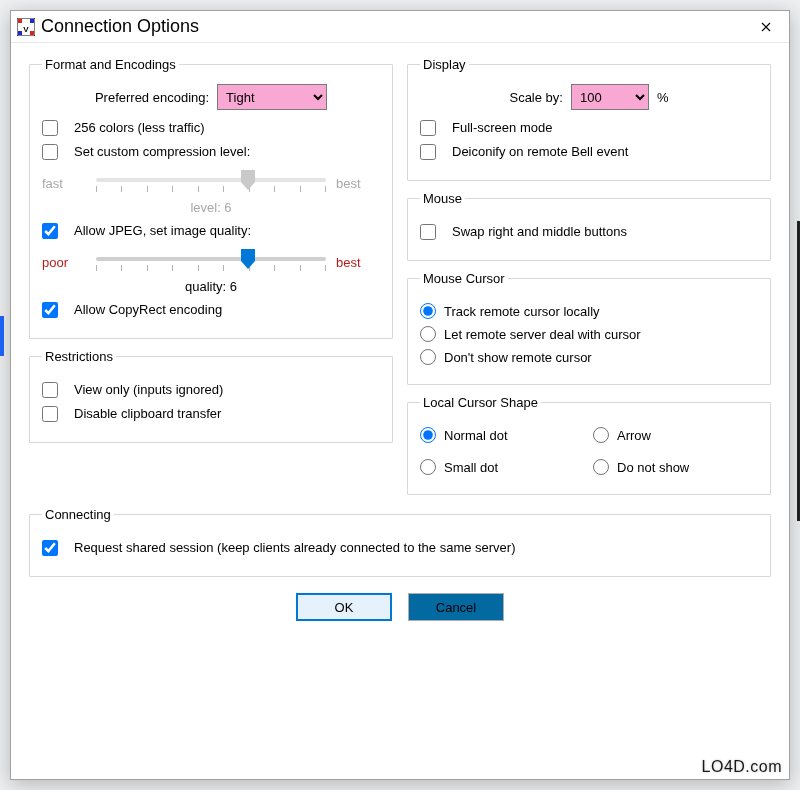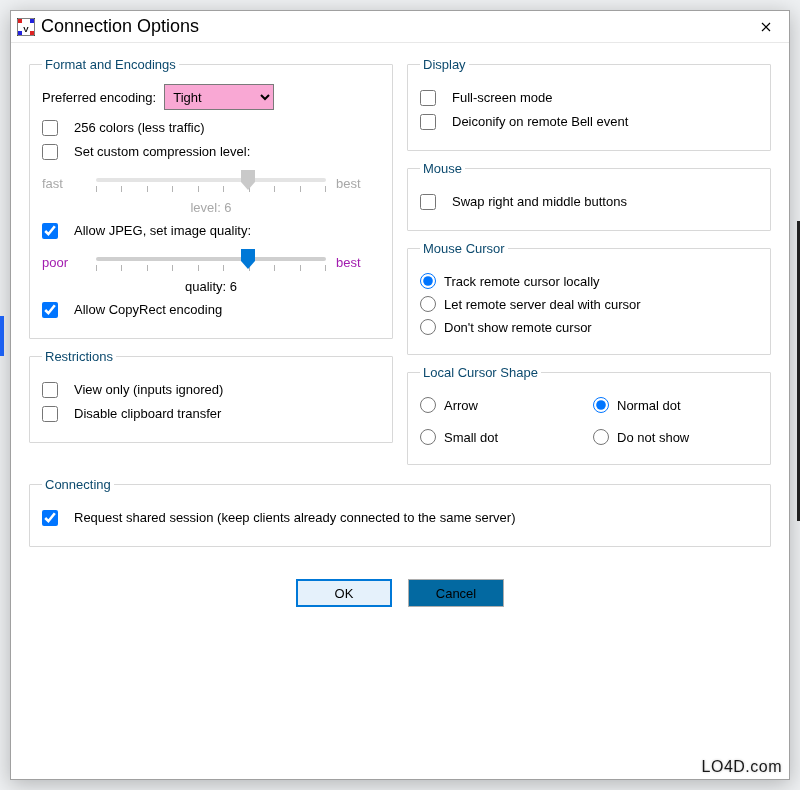--- a/index.html
+++ b/index.html
@@ -8,47 +8,47 @@
 .titlebar { height: 32px; display: flex; align-items: center; padding: 0 0 0 6px; border-bottom: 1px solid #e8e8e8; }
 .titlebar .icon { width: 18px; height: 18px; margin-right: 6px; }
 .titlebar .title { font-size: 18px; flex: 1; }
 .titlebar .close { width: 46px; height: 32px; display: flex; align-items: center; justify-content: center; font-size: 14px; font-family: Arial; cursor: default; }
 .client { flex: 1; padding: 14px 18px 14px 18px; display: flex; flex-direction: column; }
 .cols { display: flex; gap: 14px; }
 .col { display: flex; flex-direction: column; gap: 10px; }
 .col.left { width: 370px; }
 .col.right { width: 370px; }
 fieldset { border: 1px solid #d8d8d8; border-radius: 1px; padding: 10px 12px 12px 12px; margin: 0; }
-legend { font-size: 13px; color: #0c4a6e; padding: 0 3px; }
-.row { display: flex; align-items: center; gap: 8px; margin: 6px 0; font-size: 13px; }
+legend { font-size: 13px; color: #000000; padding: 0 3px; }
+.row { display: flex; align-items: center; gap: 8px; margin: 6px 0; font-size: 13px; justify-content: center; }
 .row.label-row { margin: 2px 0 10px 0; }
 label { font-size: 13px; }
 select { font-size: 13px; height: 26px; padding: 2px 4px; border: 1px solid #7a7a7a; background: #f9a8d4; }
 select.enc { width: 110px; }
 select.scale { width: 78px; }
 .check { display: flex; align-items: flex-start; gap: 16px; margin: 8px 0; font-size: 13px; }
 .check input[type=checkbox] { width: 16px; height: 16px; margin: 0; }
 .radio { display: flex; align-items: center; gap: 8px; margin: 7px 0; font-size: 13px; }
 .radio input[type=radio] { width: 16px; height: 16px; margin: 0; }
 .slider-wrap { margin: 4px 0 2px 0; }
 .slider-line { display: flex; align-items: center; gap: 10px; }
-.slider-end { font-size: 13px; color: #a21caf; width: 44px; }
+.slider-end { font-size: 13px; color: #b91c1c; width: 44px; }
 .slider-end.right { text-align: left; }
 .slider { flex: 1; position: relative; height: 30px; }
 .slider .track { position: absolute; left: 0; right: 0; top: 10px; height: 4px; background: #cfcfcf; border-radius: 2px; }
 .slider .ticks { position: absolute; left: 0; right: 0; top: 18px; height: 8px; display: flex; justify-content: space-between; }
 .slider .ticks span { width: 1px; height: 6px; background: #b4b4b4; }
 .slider .thumb { position: absolute; top: 2px; width: 18px; height: 22px; transform: translateX(-50%); }
 .slider .thumb svg { display:block; }
 .slider.disabled .track { background: #e4e4e4; }
 .slider.disabled + .slider-caption, .slider-wrap.disabled .slider-end, .slider-wrap.disabled .slider-caption { color: #a8a8a8; }
 .slider-caption { text-align: center; font-size: 13px; margin-top: 2px; }
 .radios-2col { display: grid; grid-template-columns: 1fr 1fr; gap: 2px 8px; }
 .bottom-box { margin-top: 12px; }
-.btnbar { display: flex; justify-content: center; gap: 16px; margin-top: 32px; }
+.btnbar { display: flex; justify-content: center; gap: 16px; margin-top: 16px; }
 .btn { width: 96px; height: 28px; font-size: 13px; background: #0369a1; border: 1px solid #adadad; cursor: default; }
 .btn.primary { border: 2px solid #0078d7; background: #e5f1fb; }
 .watermark { position: absolute; right: 18px; bottom: 14px; font-size: 16px; color: #000000; opacity: .9; font-weight: 500; letter-spacing: .5px; text-shadow: 0 0 3px rgba(0,0,0,.25); pointer-events:none; }
 .edge { position:absolute; }
 .edge.l { left:0; top:40%; width:4px; height:40px; background:#1e66ff; }
 .edge.r { right:0; top:28%; width:3px; height:300px; background:#222; }
 </style>
 </head>
 <body>
 
@@ -168,20 +168,27 @@
           <div class="check">
             <input type="checkbox" style="">
             <label>Disable clipboard transfer</label>
           </div>
         </fieldset>
       </div>
 
       <div class="col right">
         <fieldset>
           <legend>Display</legend>
+          <div class="row label-row">
+            <label>Scale by:</label>
+            <select class="scale">
+              <option>100</option>
+            </select>
+            <span>%</span>
+          </div>
           <div class="check">
             <input type="checkbox" style="">
             <label>Full-screen mode</label>
           </div>
           <div class="check">
             <input type="checkbox" style="">
             <label>Deiconify on remote Bell event</label>
           </div>
         </fieldset>
 
@@ -206,26 +213,26 @@
           <div class="radio">
             <input type="radio" name="mc" style="">
             <label>Don't show remote cursor</label>
           </div>
         </fieldset>
 
         <fieldset>
           <legend>Local Cursor Shape</legend>
           <div class="radios-2col">
             <div class="radio">
+              <input type="radio" name="lc" checked="" style="">
+              <label>Normal dot</label>
+            </div>
+            <div class="radio">
               <input type="radio" name="lc" style="">
               <label>Arrow</label>
-            </div>
-            <div class="radio">
-              <input type="radio" name="lc" checked="" style="">
-              <label>Normal dot</label>
             </div>
             <div class="radio">
               <input type="radio" name="lc" style="">
               <label>Small dot</label>
             </div>
             <div class="radio">
               <input type="radio" name="lc" style="">
               <label>Do not show</label>
             </div>
           </div>

